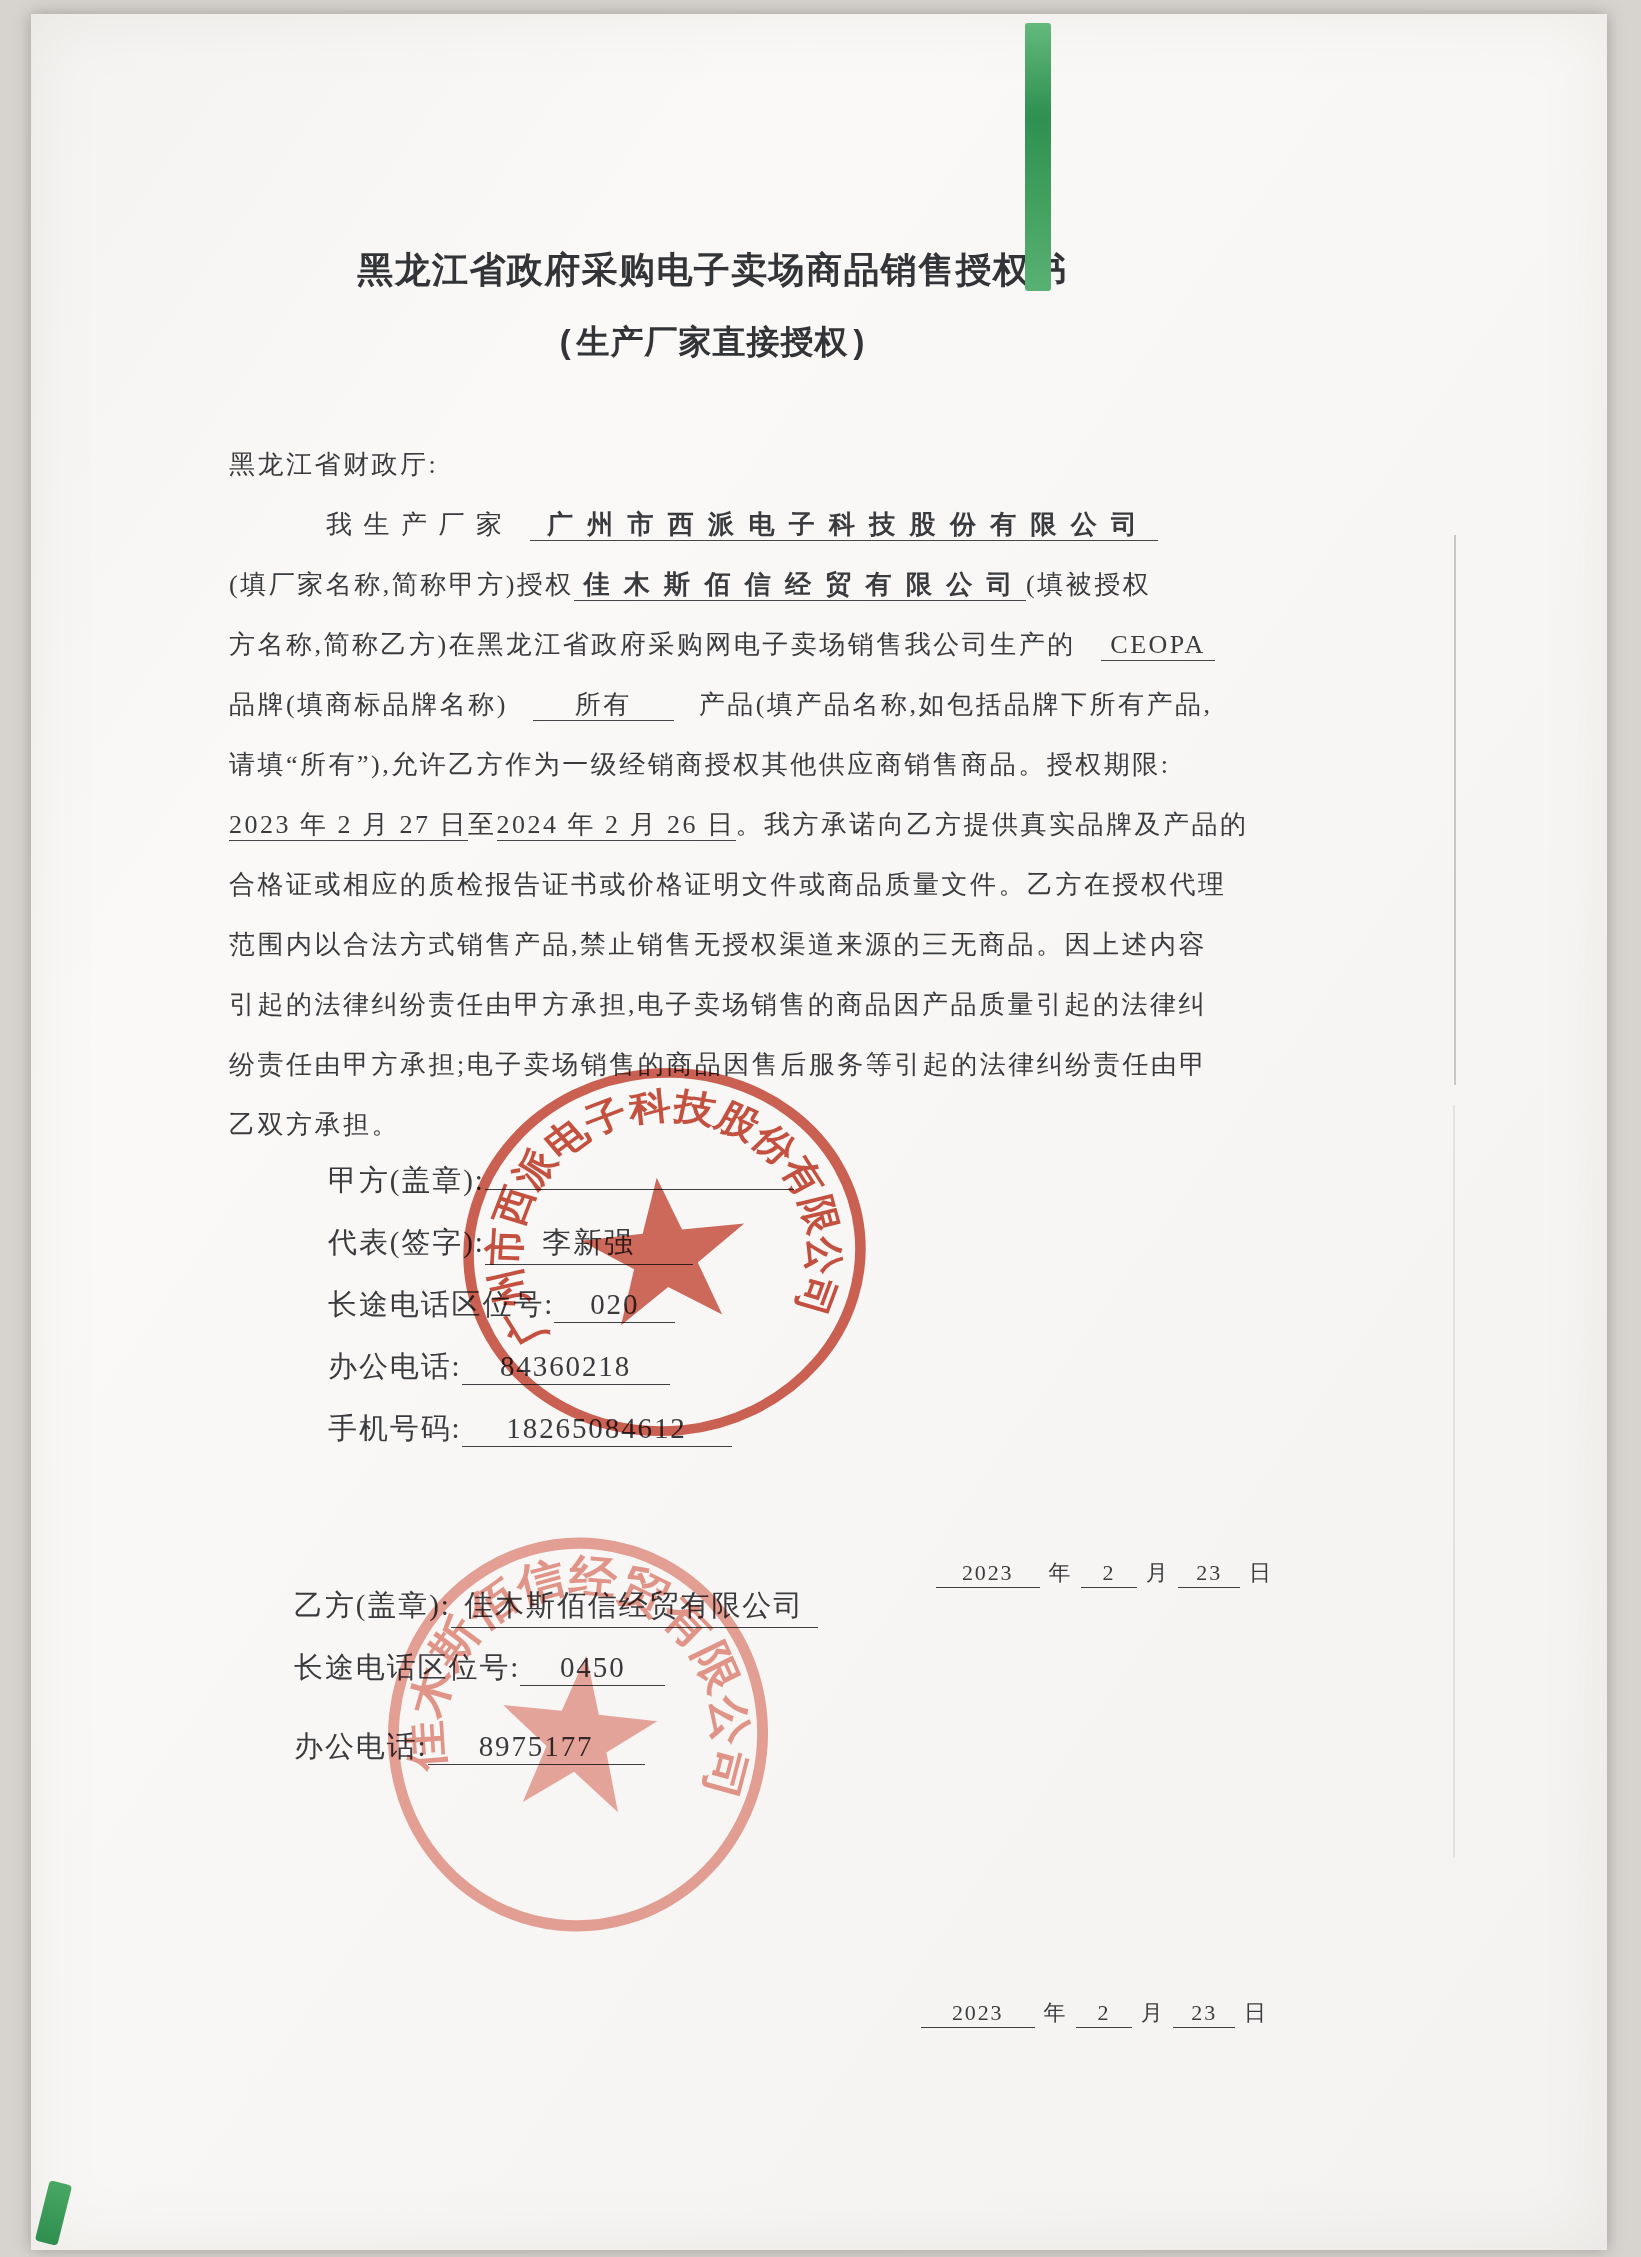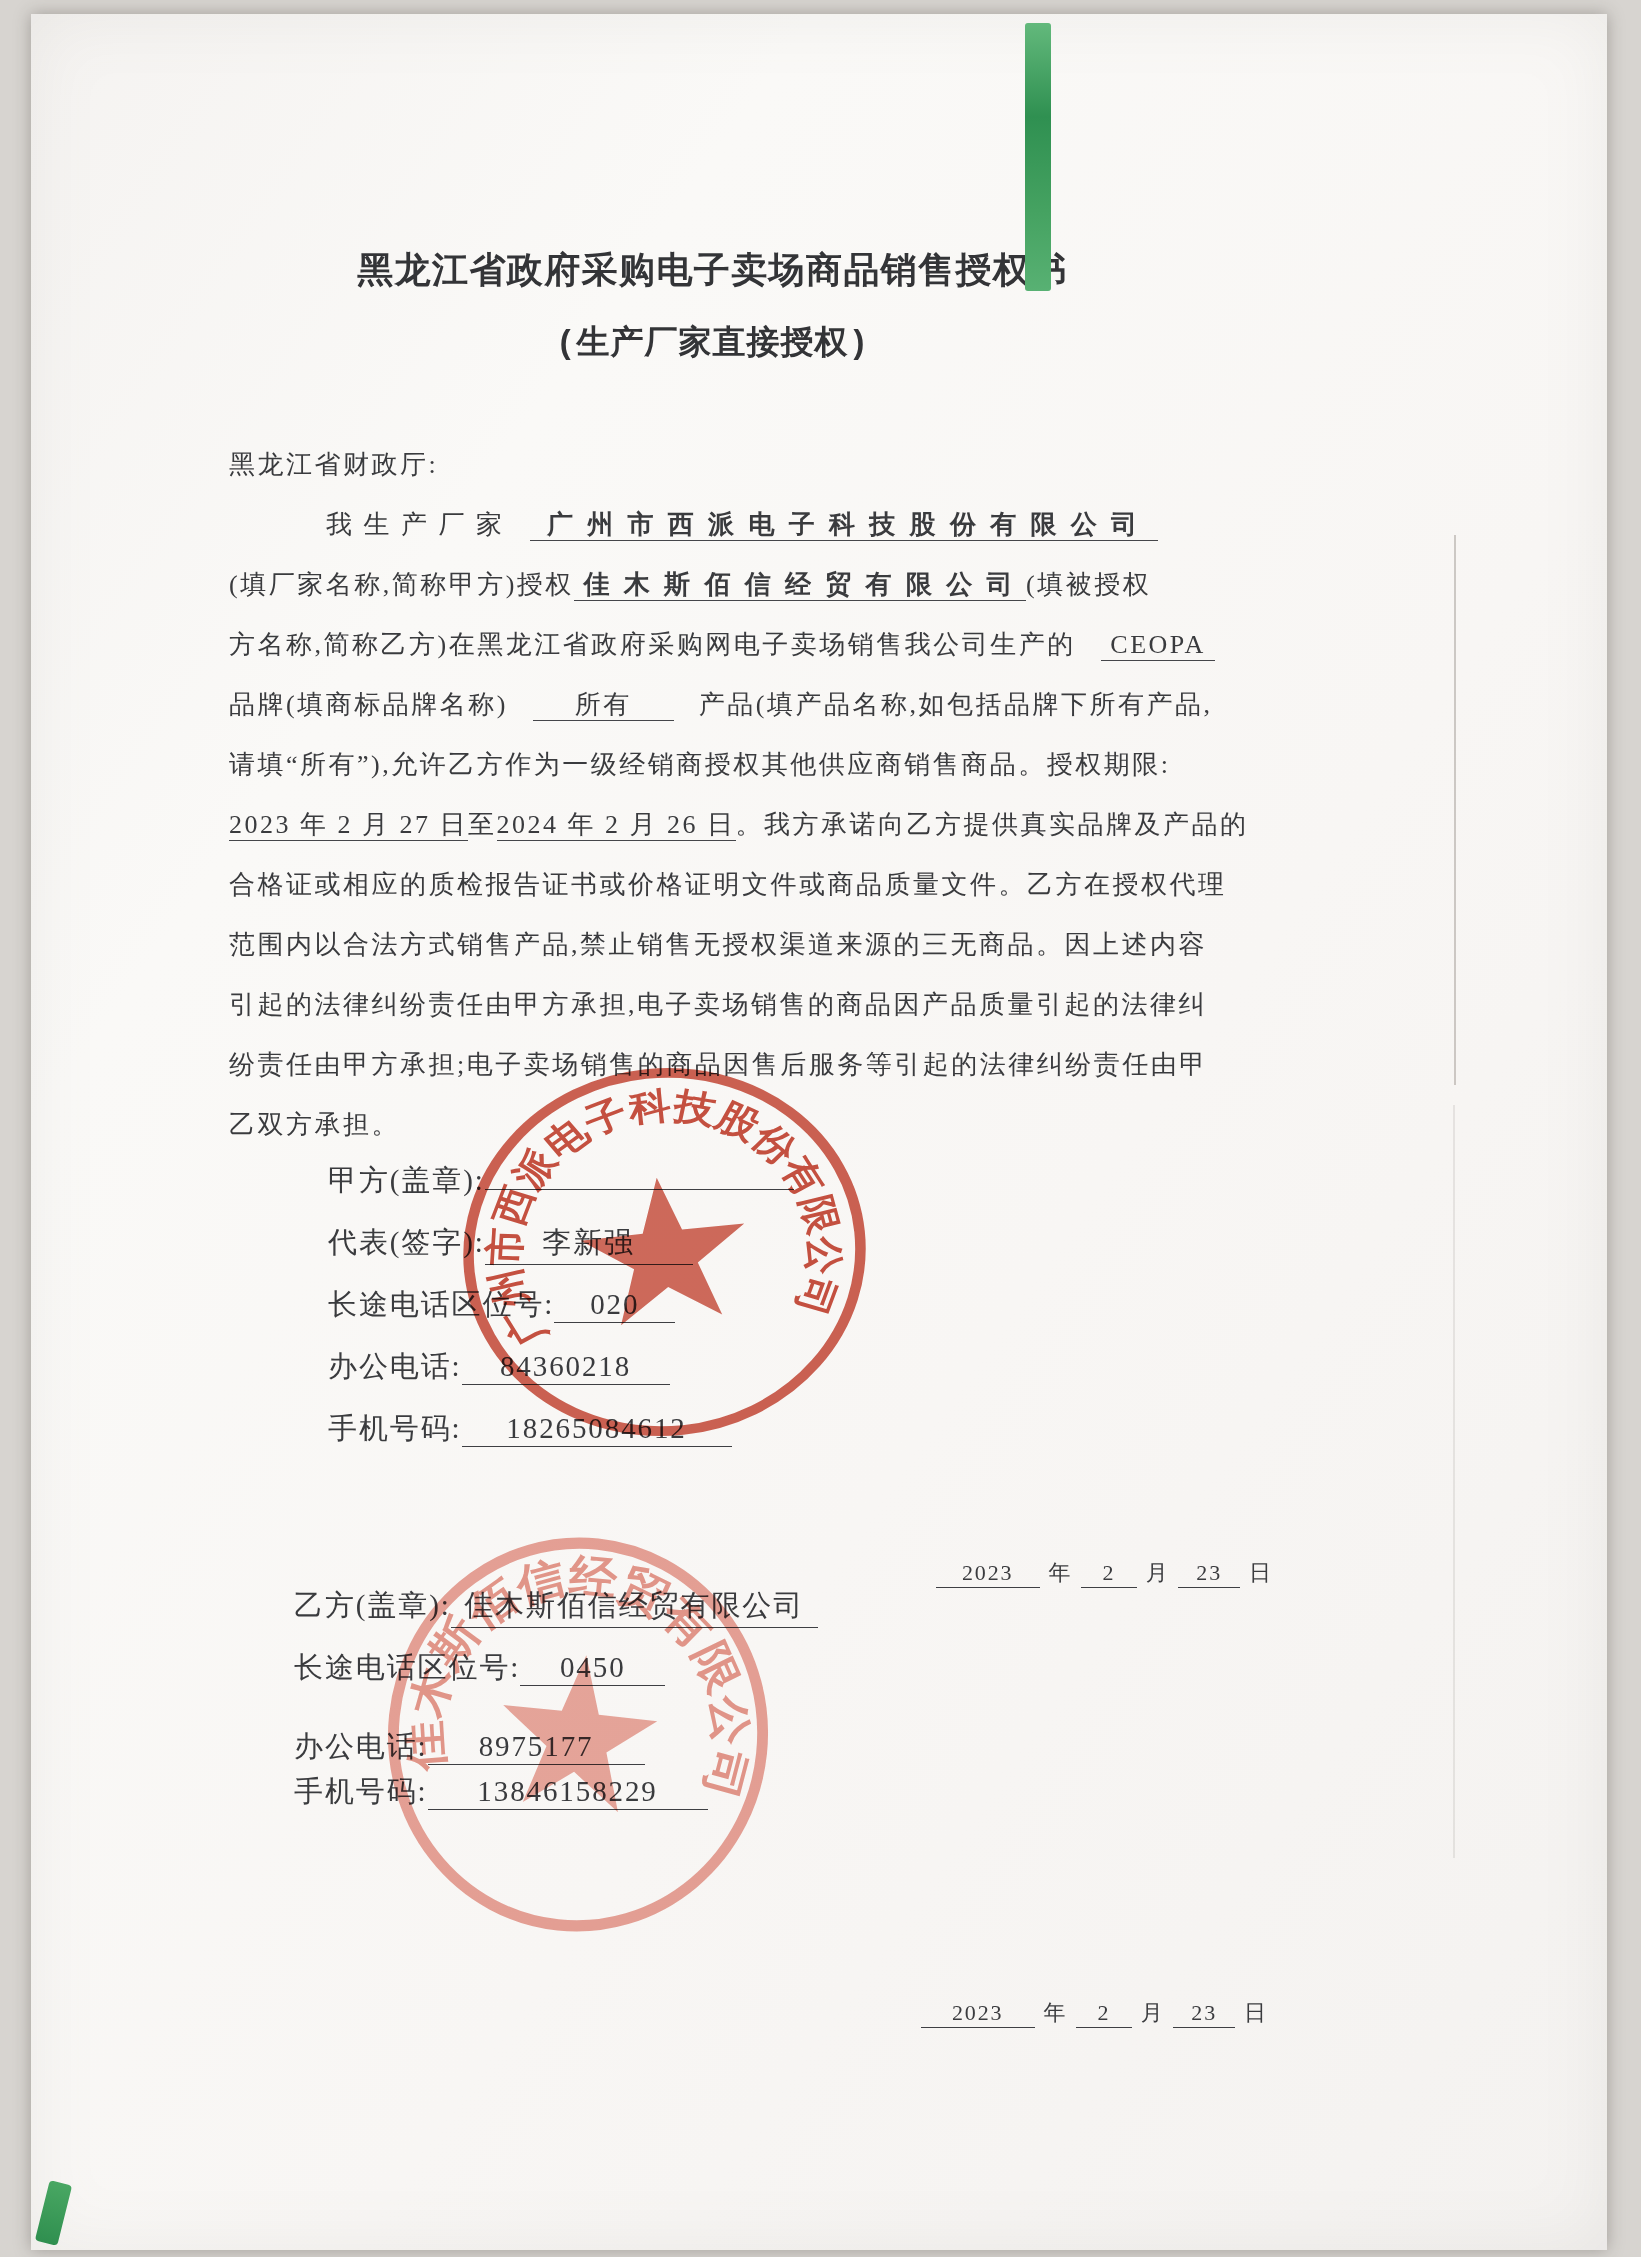--- a/index.html
+++ b/index.html
@@ -103,21 +103,20 @@
   </div>
 
   <div class="date-line" style="left:896px; top:1508px;">
     <span class="dnum" style="min-width:104px;">2023</span><span class="dlbl">年</span><span class="dnum" style="min-width:56px;">2</span><span class="dlbl">月</span><span class="dnum" style="min-width:62px;">23</span><span class="dlbl">日</span>
   </div>
 
   <div class="sig" style="left:263px; top:1572px;">
     <div class="sig-row"><span class="lbl">乙方(盖章):</span><span class="val" style="min-width:367px;">佳木斯佰信经贸有限公司</span></div>
     <div class="sig-row"><span class="lbl">长途电话区位号:</span><span class="val" style="min-width:145px;">0450</span></div>
     <div class="sig-row"><span class="lbl">办公电话:</span><span class="val" style="min-width:217px;margin-top:20px;">8975177</span></div>
-    <div class="sig-row"><span class="lbl">手机号码:</span><span class="val" style="min-width:280px;">13846158229</span></div>
   </div>
 
   <div class="date-line" style="left:881px; top:1948px;">
     <span class="dnum" style="min-width:114px;">2023</span><span class="dlbl">年</span><span class="dnum" style="min-width:56px;">2</span><span class="dlbl">月</span><span class="dnum" style="min-width:62px;">23</span><span class="dlbl">日</span>
   </div>
 
   <div class="stamp stamp-a">
     <svg viewBox="0 0 440 440" preserveAspectRatio="none">
       <circle cx="220" cy="220" r="204" fill="none" stroke="#c23a27" stroke-width="11" opacity="0.9"></circle>
       <path id="arcA" d="M 95.5,307.2 A 152,152 0 1 1 344.5,307.2" fill="none"></path>

